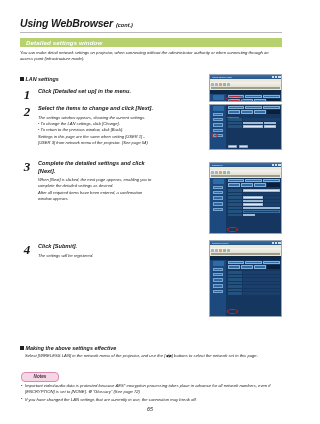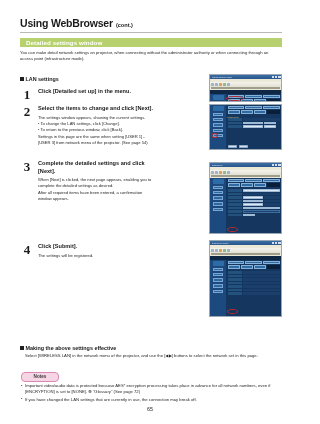--- a/index.html
+++ b/index.html
@@ -15,20 +15,21 @@
     position: relative;
     overflow: hidden;
   }
 
   .page {
     position: relative;
     width: 300px;
     height: 424px;
     box-sizing: border-box;
     padding: 0 12px;
+    font-style: italic;
   }
 
   
   .title-row {
     position: absolute;
     left: 20px;
     top: 17px;
     display: flex;
     align-items: baseline;
   }

